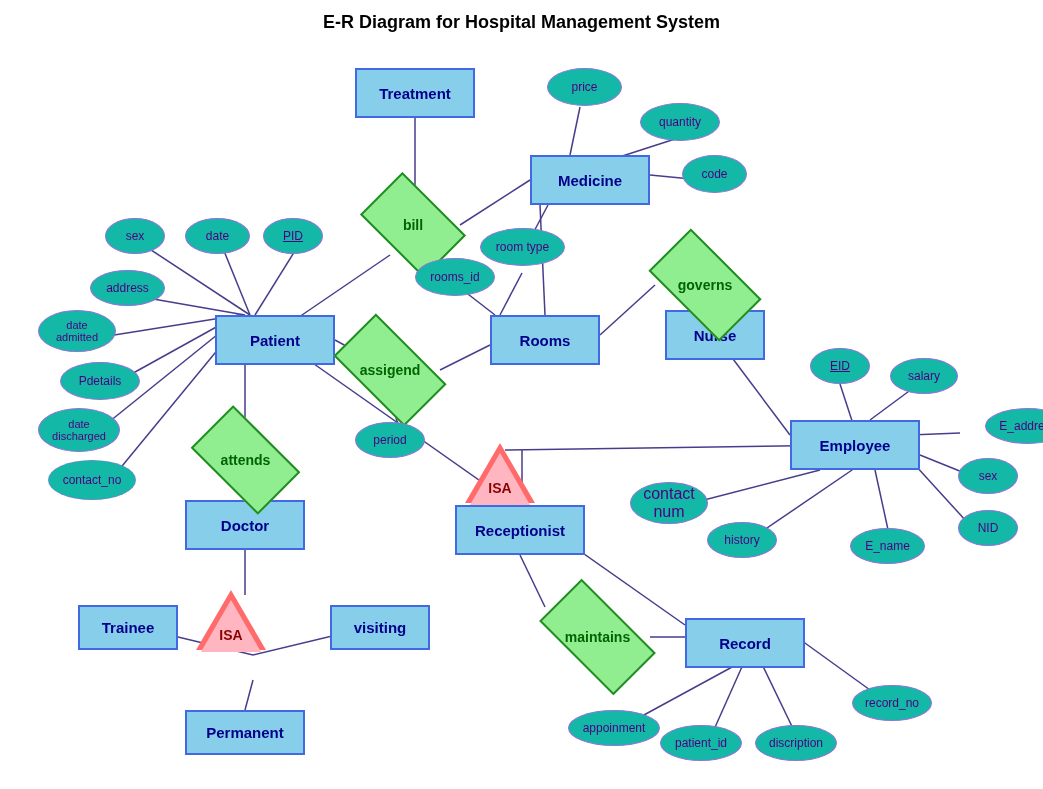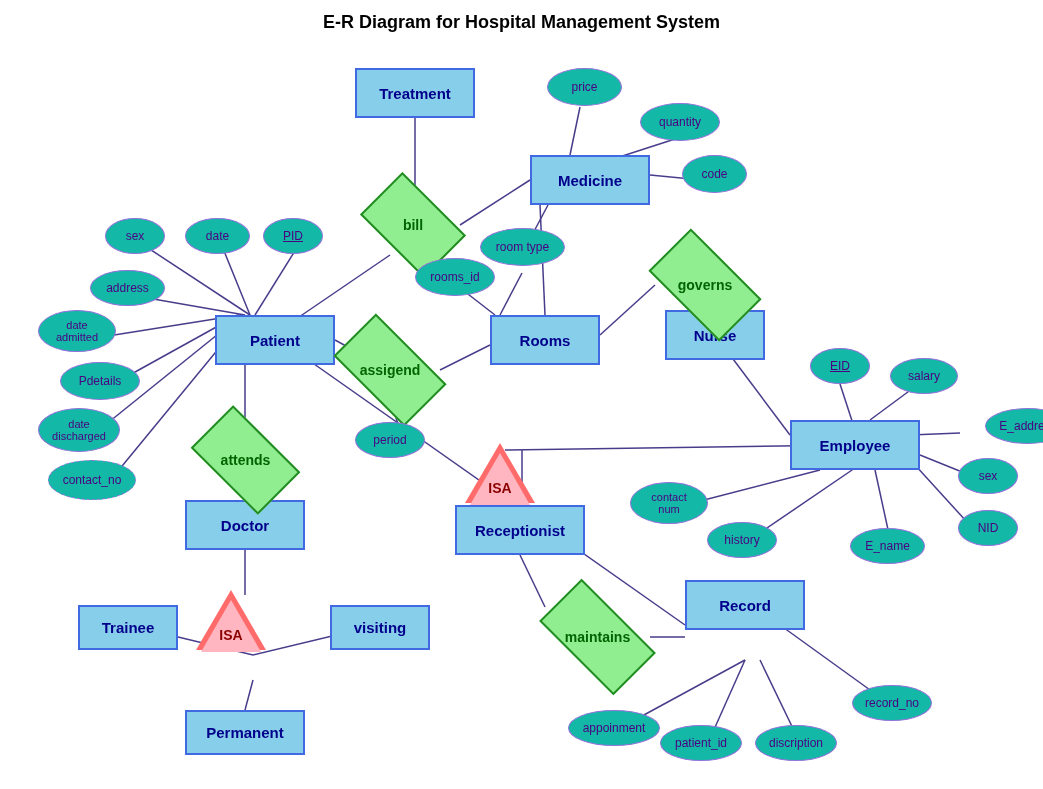--- a/index.html
+++ b/index.html
@@ -195,21 +195,21 @@
   </div>
   <div class="entity" style="left:185px;top:500px;width:120px;height:50px;">
     <span>Doctor</span>
   </div>
   <div class="entity" style="left:790px;top:420px;width:130px;height:50px;">
     <span>Employee</span>
   </div>
   <div class="entity" style="left:455px;top:505px;width:130px;height:50px;">
     <span>Receptionist</span>
   </div>
-  <div class="entity" style="left:685px;top:580px;width:120px;height:50px;">
+  <div class="entity" style="left:685px;top:618px;width:120px;height:50px;">
     <span>Record</span>
   </div>
   <div class="entity" style="left:78px;top:605px;width:100px;height:45px;">
     <span>Trainee</span>
   </div>
   <div class="entity" style="left:330px;top:605px;width:100px;height:45px;">
     <span>visiting</span>
   </div>
   <div class="entity" style="left:185px;top:710px;width:120px;height:45px;">
     <span>Permanent</span>
@@ -304,21 +304,21 @@
   <div class="attr" style="left:958px;top:510px;width:60px;height:36px;">
     <span>NID</span>
   </div>
   <div class="attr" style="left:850px;top:528px;width:75px;height:36px;">
     <span>E_name</span>
   </div>
   <div class="attr" style="left:707px;top:522px;width:70px;height:36px;">
     <span>history</span>
   </div>
   <div class="attr" style="left:630px;top:482px;width:78px;height:42px;">
-    <span style="white-space:pre-line;font-size:11px;text-align:center;">contact
+    <span style="white-space:pre-line;font-size:16px;text-align:center;">contact
 num</span>
   </div>
   <div class="attr" style="left:568px;top:710px;width:92px;height:36px;">
     <span>appoinment</span>
   </div>
   <div class="attr" style="left:660px;top:725px;width:82px;height:36px;">
     <span>patient_id</span>
   </div>
   <div class="attr" style="left:755px;top:725px;width:82px;height:36px;">
     <span>discription</span>

